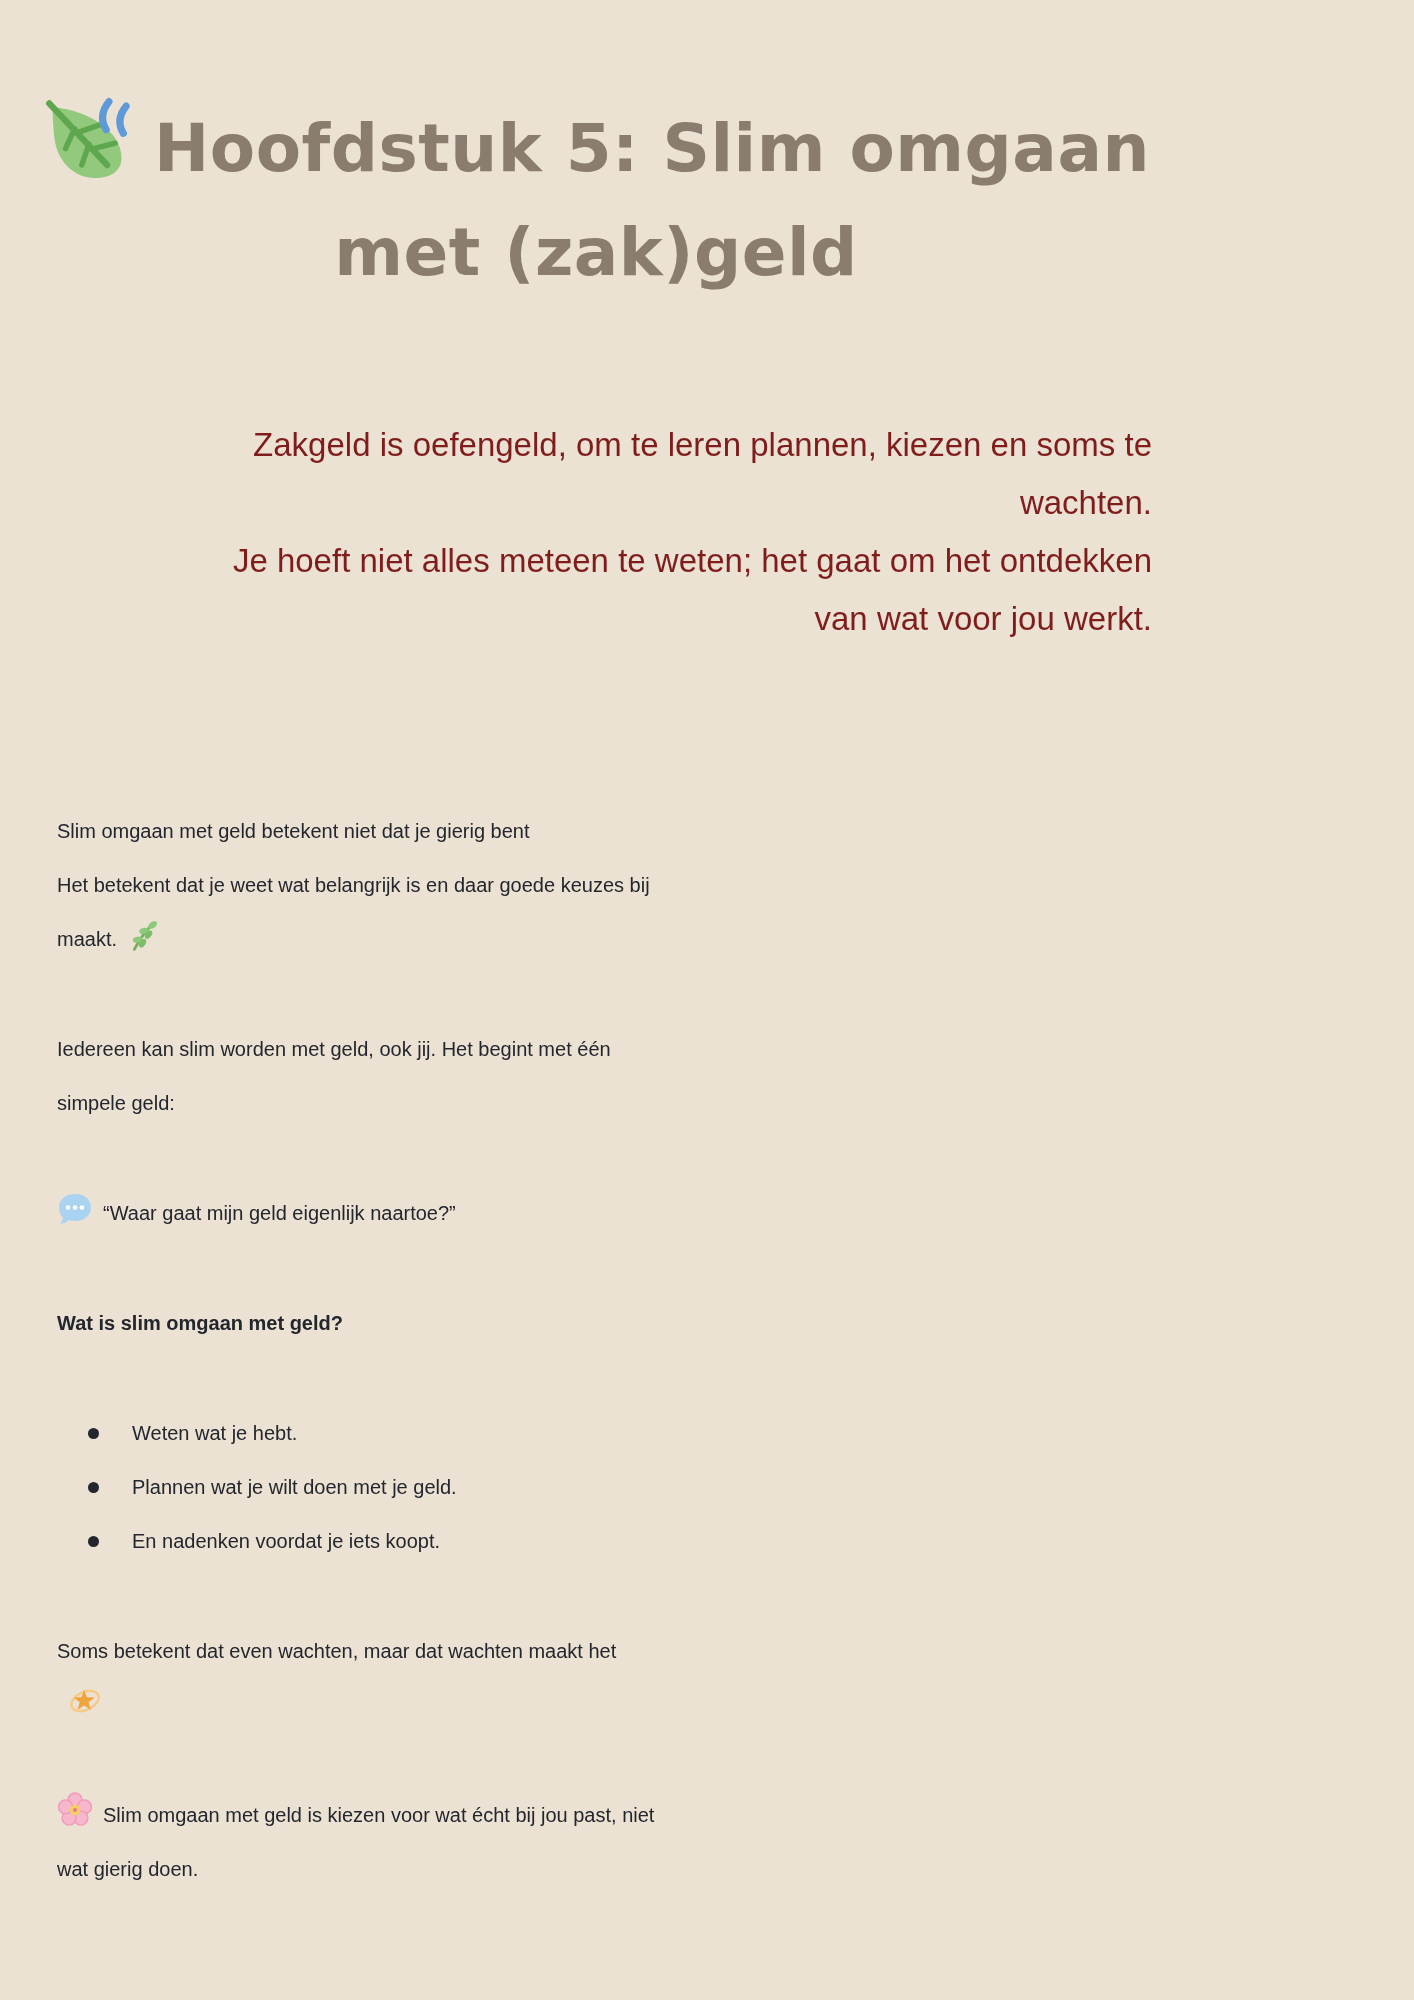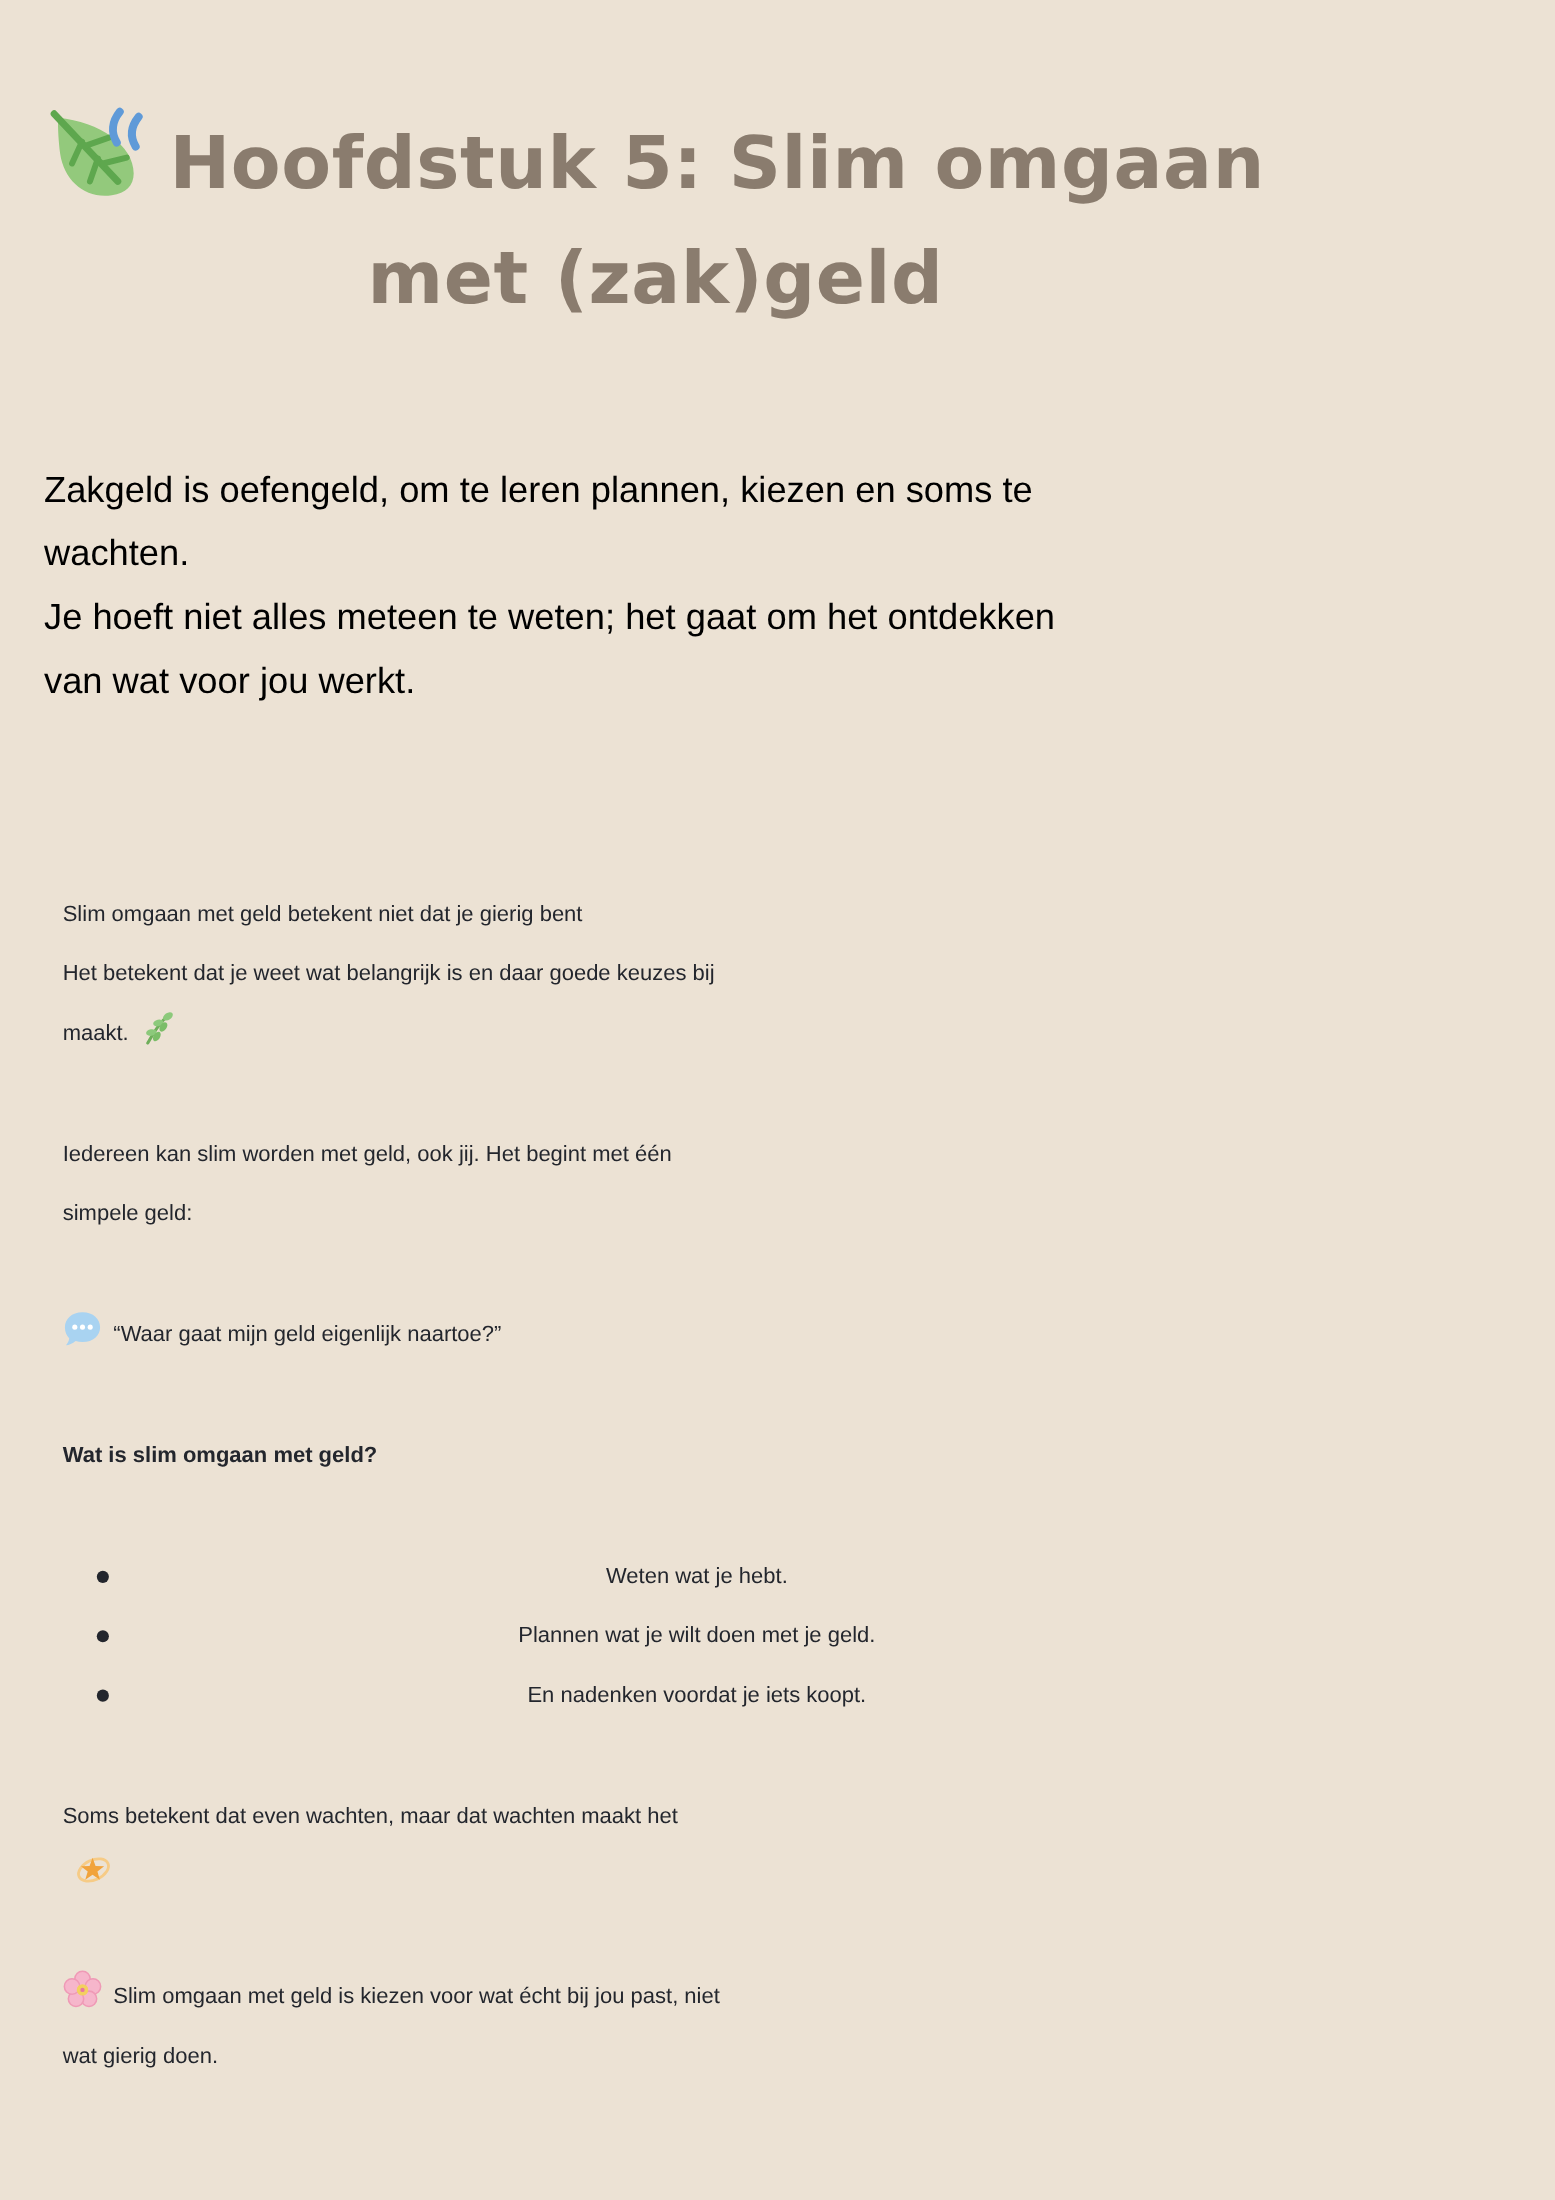--- a/index.html
+++ b/index.html
@@ -22,45 +22,45 @@
     color: #8a7c6e;
     letter-spacing: 0.5px;
   }
   .title-line { display: block; white-space: nowrap; }
   .emoji { display: inline-block; line-height: 0; }
   .emoji-title svg { vertical-align: -14px; margin-right: 18px; }
 
   
   .intro {
     margin: 110px 40px 0;
-    text-align: left;
+    text-align: right;
     font-size: 33px;
     line-height: 58px;
-    color: #000000;
+    color: #7f1d1d;
     font-weight: 400;
   }
   .intro-line { display: block; }
 
   
   .content {
     margin: 156px 57px 0;
     font-size: 20px;
     line-height: 54px;
     color: #23262d;
   }
   .content p { margin: 0 0 56px 0; }
   .bline { display: block; }
   .heading { font-weight: bold; }
 
   .emoji-inline svg { vertical-align: -6px; }
   .emoji-lead svg { vertical-align: -6px; margin-right: 10px; }
   .emoji-trail svg { vertical-align: -6px; margin-left: 10px; }
 
   ul.bullets { margin: 0 0 56px 0; padding: 0; list-style: none; }
-  ul.bullets li { position: relative; padding-left: 75px; text-align: center; }
+  ul.bullets li { position: relative; padding-left: 75px; }
   ul.bullets li::before {
     content: "";
     position: absolute;
     left: 31px; top: 22px;
     width: 11px; height: 11px;
     border-radius: 50%;
     background: #23262d;
   }
 </style>
 </head>

